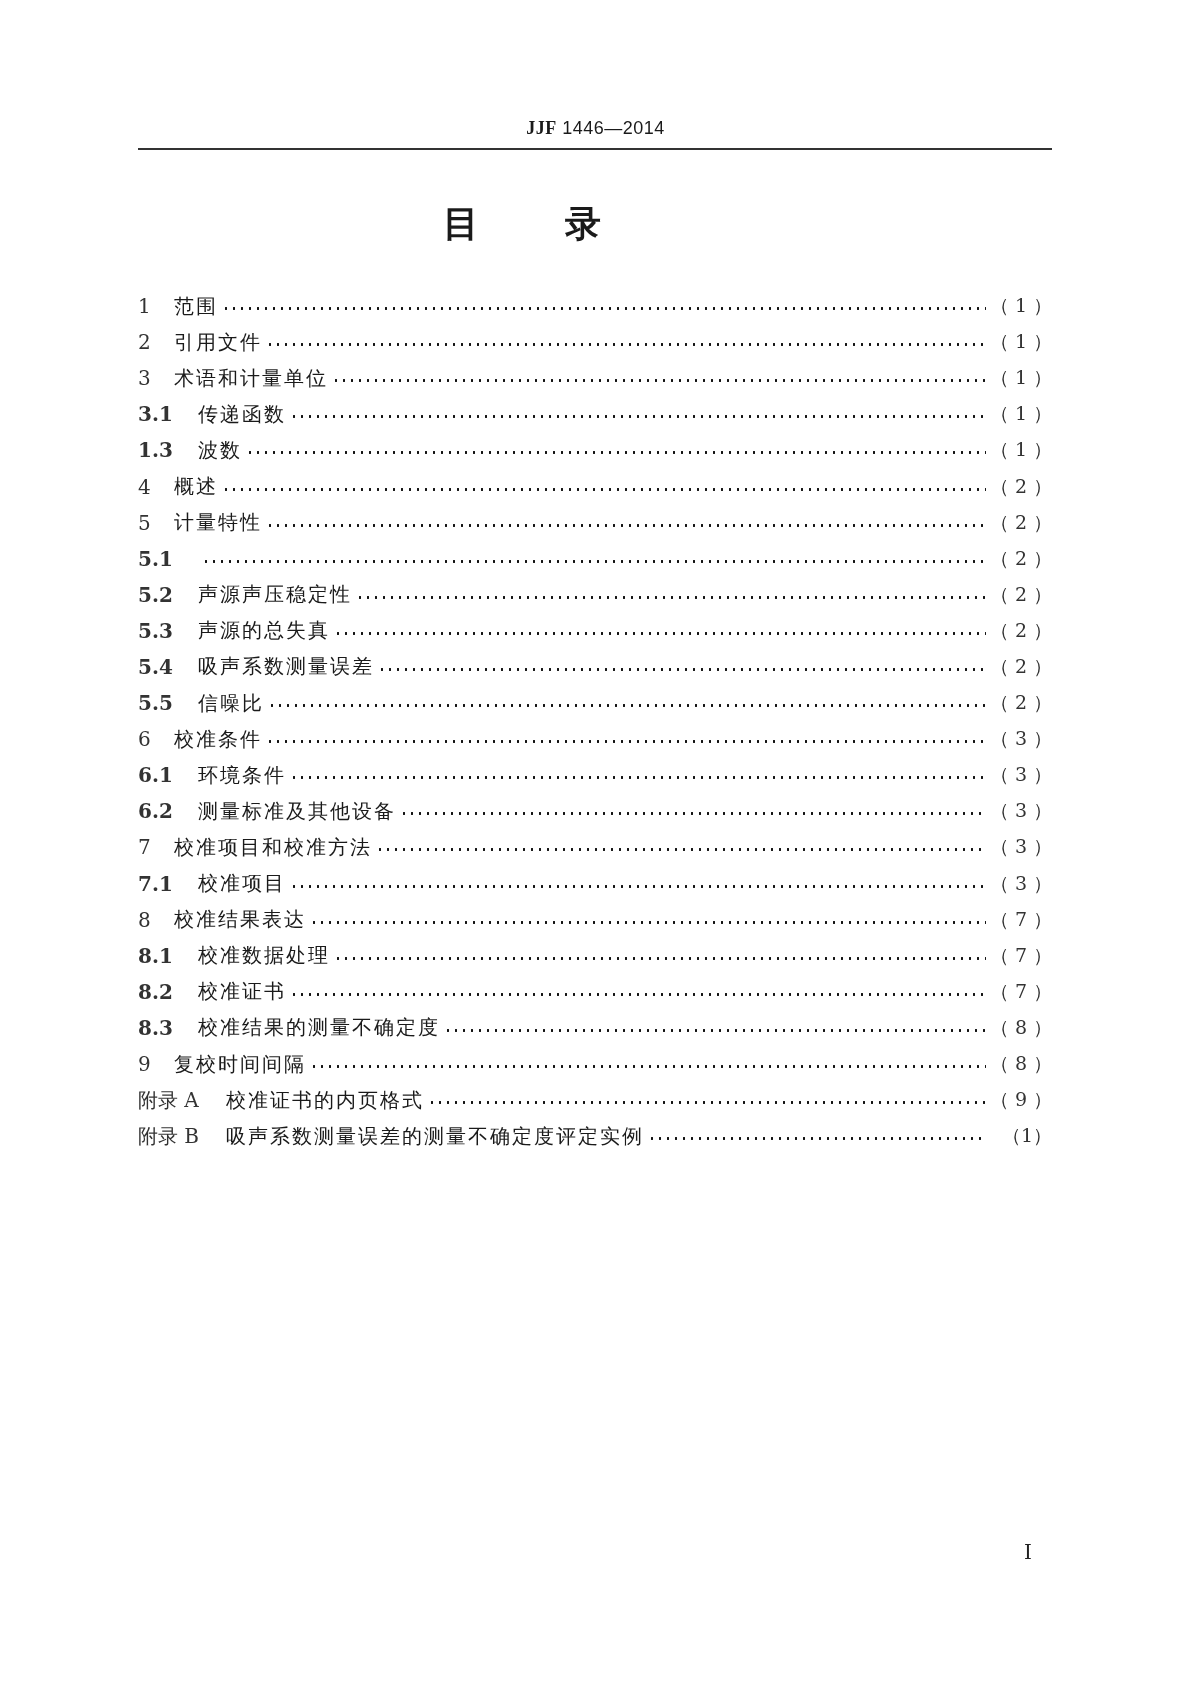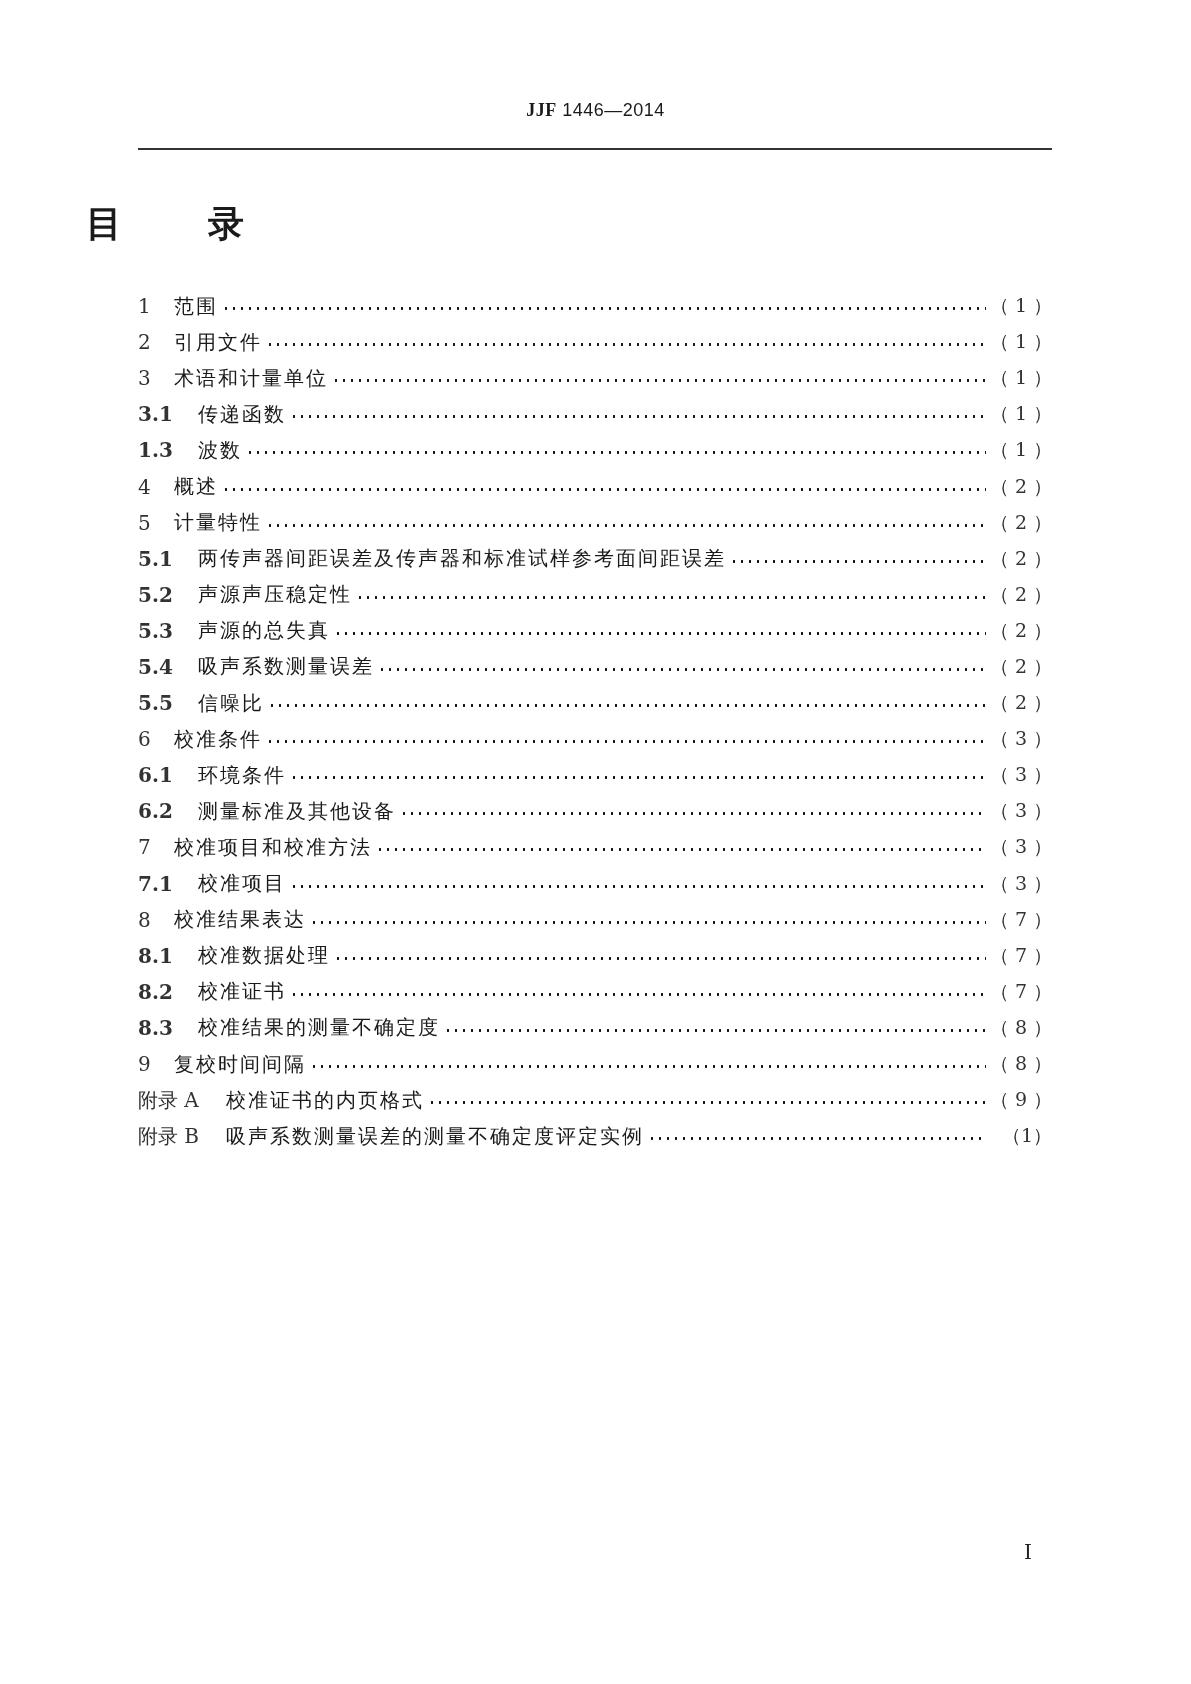--- a/index.html
+++ b/index.html
@@ -1,22 +1,22 @@
 <!DOCTYPE html>
 <html><head>
 <meta charset="utf-8">
 <style>
   html, body { margin:0; padding:0; background:#ffffff; }
   body { width:1191px; height:1684px; position:relative; overflow:hidden;
          font-family:"DejaVu Serif","Liberation Serif",serif; color:#1a1a1a; }
-  .header-code { position:absolute; left:0; width:1191px; top:100px; text-align:center;
+  .header-code { position:absolute; left:0; width:1191px; top:118px; text-align:center;
          font-family:"Liberation Sans","DejaVu Sans",sans-serif; font-size:18px; letter-spacing:0.5px; }
   .header-code .jjf { font-family:"Liberation Serif","DejaVu Serif",serif; font-weight:bold; }
   .header-rule { position:absolute; left:138px; width:914px; top:148px; height:2px; background:#333; }
-  .page-title { position:absolute; left:0; width:1044px; top:200px; 
+  .page-title { position:absolute; left:0; width:1044px; top:200px; text-align:center;
          font-family:"DejaVu Sans","Liberation Sans",sans-serif; font-weight:bold; font-size:36px; letter-spacing:86px; padding-left:86px; box-sizing:border-box; }
   .toc { position:absolute; left:138px; width:914px; top:288px; }
   .toc-row { display:flex; align-items:center; height:36.1px; font-size:20px; white-space:nowrap; }
   .toc-num { color:#333; }
   .toc-num.sub { width:60px; display:inline-block;font-weight:bold; }
   .toc-num.main { width:36px; display:inline-block; }
   .toc-label { letter-spacing:2px; }
   .toc-dots { flex:1; overflow:hidden; margin:0 4px; height:20px; position:relative; }
   .toc-dots::before { content:""; position:absolute; left:0; right:0; top:11px; height:3px;
          background-image:radial-gradient(circle, #111 1.1px, transparent 1.4px);
@@ -73,21 +73,20 @@
       <span class="toc-page">（ 2 ）</span>
     </div>
     <div class="toc-row">
       <span class="toc-num main">5</span>
       <span class="toc-label">计量特性</span>
       <span class="toc-dots"></span>
       <span class="toc-page">（ 2 ）</span>
     </div>
     <div class="toc-row">
       <span class="toc-num sub">5.1</span>
-      <span class="toc-label">两传声器间距误差及传声器和标准试样参考面间距误差</span>
       <span class="toc-dots"></span>
       <span class="toc-page">（ 2 ）</span>
     </div>
     <div class="toc-row">
       <span class="toc-num sub">5.2</span>
       <span class="toc-label">声源声压稳定性</span>
       <span class="toc-dots"></span>
       <span class="toc-page">（ 2 ）</span>
     </div>
     <div class="toc-row">

